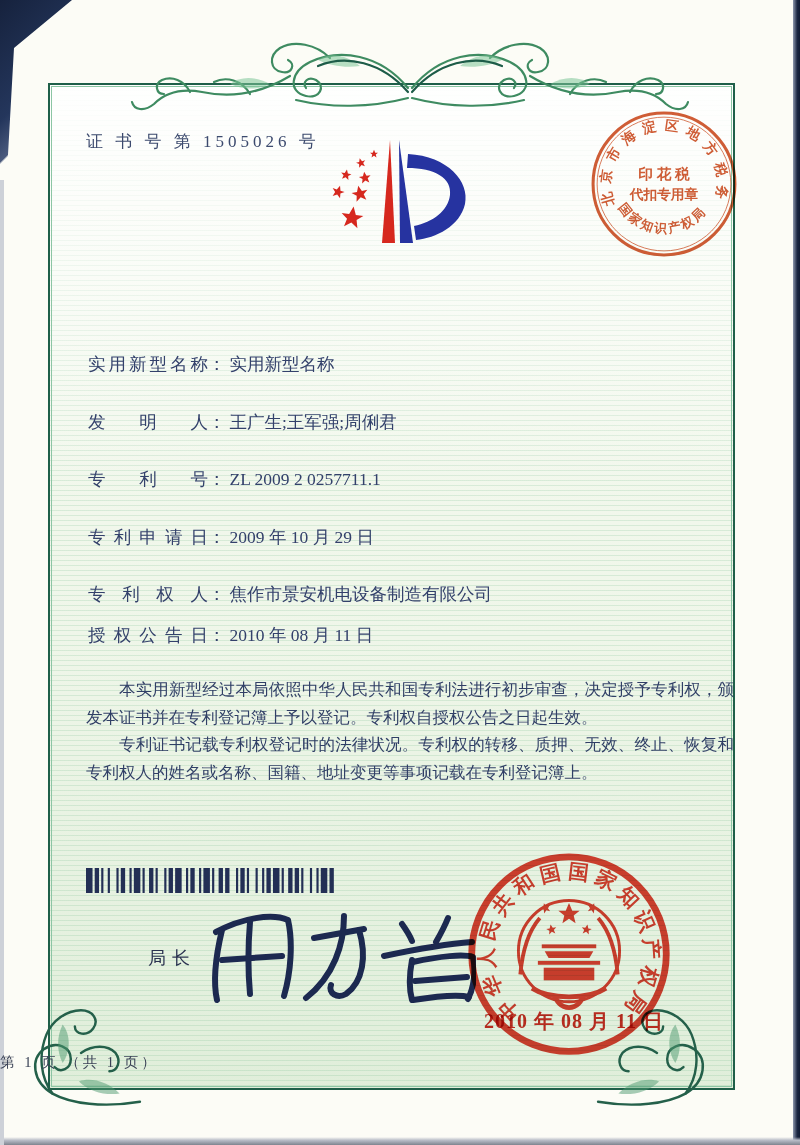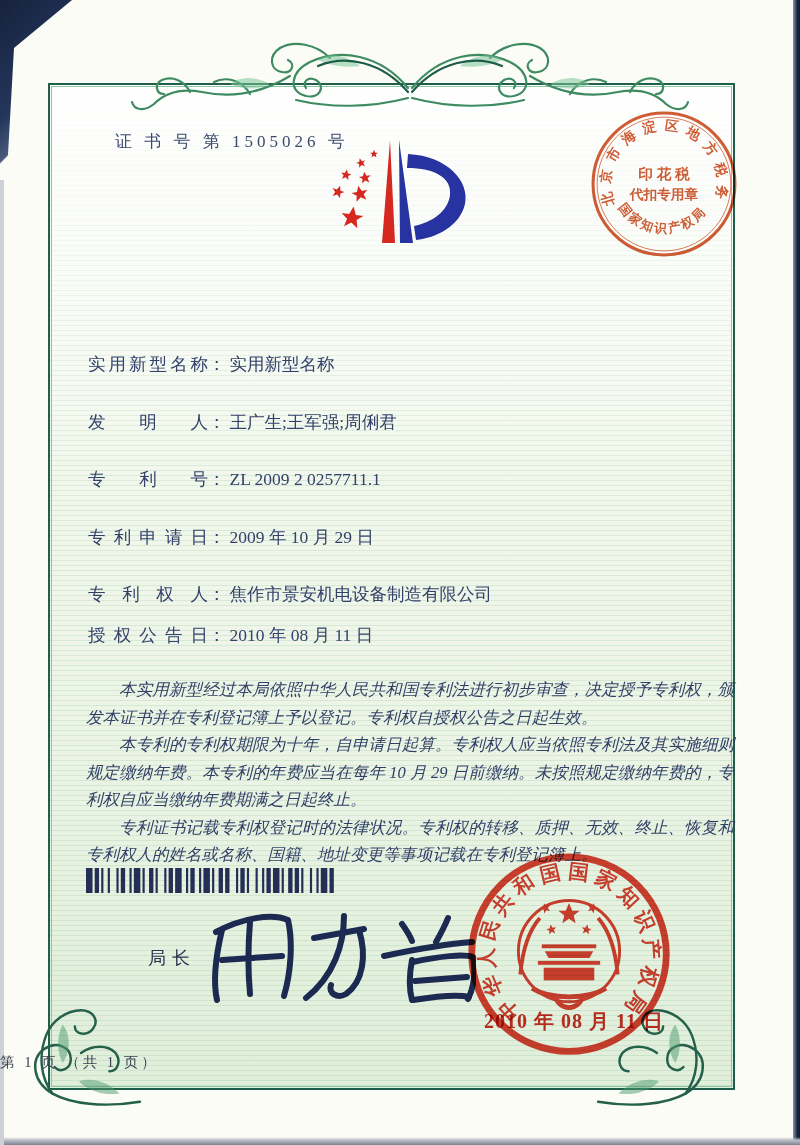--- a/index.html
+++ b/index.html
@@ -22,34 +22,34 @@
     background:
       linear-gradient(180deg,rgba(255,255,255,.95) 0%,rgba(255,255,255,0) 40%),
       repeating-linear-gradient(180deg,rgba(110,185,135,.20) 0 1px,rgba(255,255,255,0) 1px 5px),
       linear-gradient(180deg,#f8fbf3 0%,#eff6e9 55%,#e0eeda 100%);}
   .frame::after{content:"";position:absolute;inset:1px;border:1px solid #8cc5a4;pointer-events:none;}
 
   .topband{position:absolute;left:130px;top:36px;width:560px;height:80px;}
   .cornerBL{position:absolute;left:22px;top:996px;width:122px;height:122px;}
   .cornerBR{position:absolute;left:594px;top:996px;width:122px;height:122px;transform:scaleX(-1);}
 
-  .certno{position:absolute;left:86px;top:130px;font-size:17px;letter-spacing:4px;color:#3c4a6e;margin-left:29px;}
+  .certno{position:absolute;left:86px;top:130px;font-size:17px;letter-spacing:4px;color:#3c4a6e;}
   .logo{position:absolute;left:324px;top:130px;width:166px;height:120px;}
   .title{position:absolute;left:0;top:246px;width:785px;text-align:center;font-size:41px;
     font-weight:700;letter-spacing:9px;color:#1b2746;}
 
   .fields{position:absolute;left:88px;top:0;width:640px;font-size:17.5px;color:#33416b;}
   .field{position:absolute;left:0;white-space:nowrap;}
   .f0{top:352px}.f1{top:410px}.f2{top:467px}.f3{top:525px}.f4{top:582px}.f5{top:623px}
   .flabel{display:inline-block;width:120px;text-align:justify;text-align-last:justify;}
   .fvalue{margin-left:4px;}
 
   .body-text{position:absolute;left:86px;top:676px;width:648px;font-size:16.5px;
     line-height:27.5px;color:#303f66;text-align:justify;}
-  .body-text p{margin:0;text-indent:2em;font-style:italic;}
+  .body-text p{margin:0;text-indent:2em;}
 
   .barcode{position:absolute;left:86px;top:868px;width:250px;height:25px;}
 
   .signer{position:absolute;left:148px;top:946px;font-size:18px;letter-spacing:6px;color:#2a3250;}
   .signature{position:absolute;left:196px;top:900px;width:280px;height:118px;}
 
   .seal{position:absolute;left:462px;top:850px;width:214px;height:214px;mix-blend-mode:multiply;opacity:.95;}
   .seal-date{position:absolute;left:474px;top:1008px;width:200px;text-align:center;font-size:20px;
     font-weight:700;letter-spacing:1px;color:#cf2f24;mix-blend-mode:multiply;}
 
@@ -145,21 +145,20 @@
     <div class="field f4">
       <span class="flabel">专利权人</span><span>：</span><span class="fvalue">焦作市景安机电设备制造有限公司</span>
     </div>
     <div class="field f5">
       <span class="flabel">授权公告日</span><span>：</span><span class="fvalue">2010 年 08 月 11 日</span>
     </div>
   </div>
 
   <div class="body-text">
     <p>本实用新型经过本局依照中华人民共和国专利法进行初步审查，决定授予专利权，颁发本证书并在专利登记簿上予以登记。专利权自授权公告之日起生效。</p>
-    <p>本专利的专利权期限为十年，自申请日起算。专利权人应当依照专利法及其实施细则规定缴纳年费。本专利的年费应当在每年 10 月 29 日前缴纳。未按照规定缴纳年费的，专利权自应当缴纳年费期满之日起终止。</p>
     <p>专利证书记载专利权登记时的法律状况。专利权的转移、质押、无效、终止、恢复和专利权人的姓名或名称、国籍、地址变更等事项记载在专利登记簿上。</p>
   </div>
 
   <svg class="barcode" id="barcode-svg" viewBox="0 0 250 25" preserveAspectRatio="none">
       <rect x="0" y="0" width="6.521739130434782" height="25" fill="#232f55"></rect>
       <rect x="8.695652173913043" y="0" width="4.3478260869565215" height="25" fill="#232f55"></rect>
       <rect x="15.217391304347824" y="0" width="2.1739130434782608" height="25" fill="#232f55"></rect>
       <rect x="21.73913043478261" y="0" width="2.1739130434782608" height="25" fill="#232f55"></rect>
       <rect x="30.434782608695652" y="0" width="2.1739130434782608" height="25" fill="#232f55"></rect>
       <rect x="34.78260869565217" y="0" width="4.3478260869565215" height="25" fill="#232f55"></rect>

